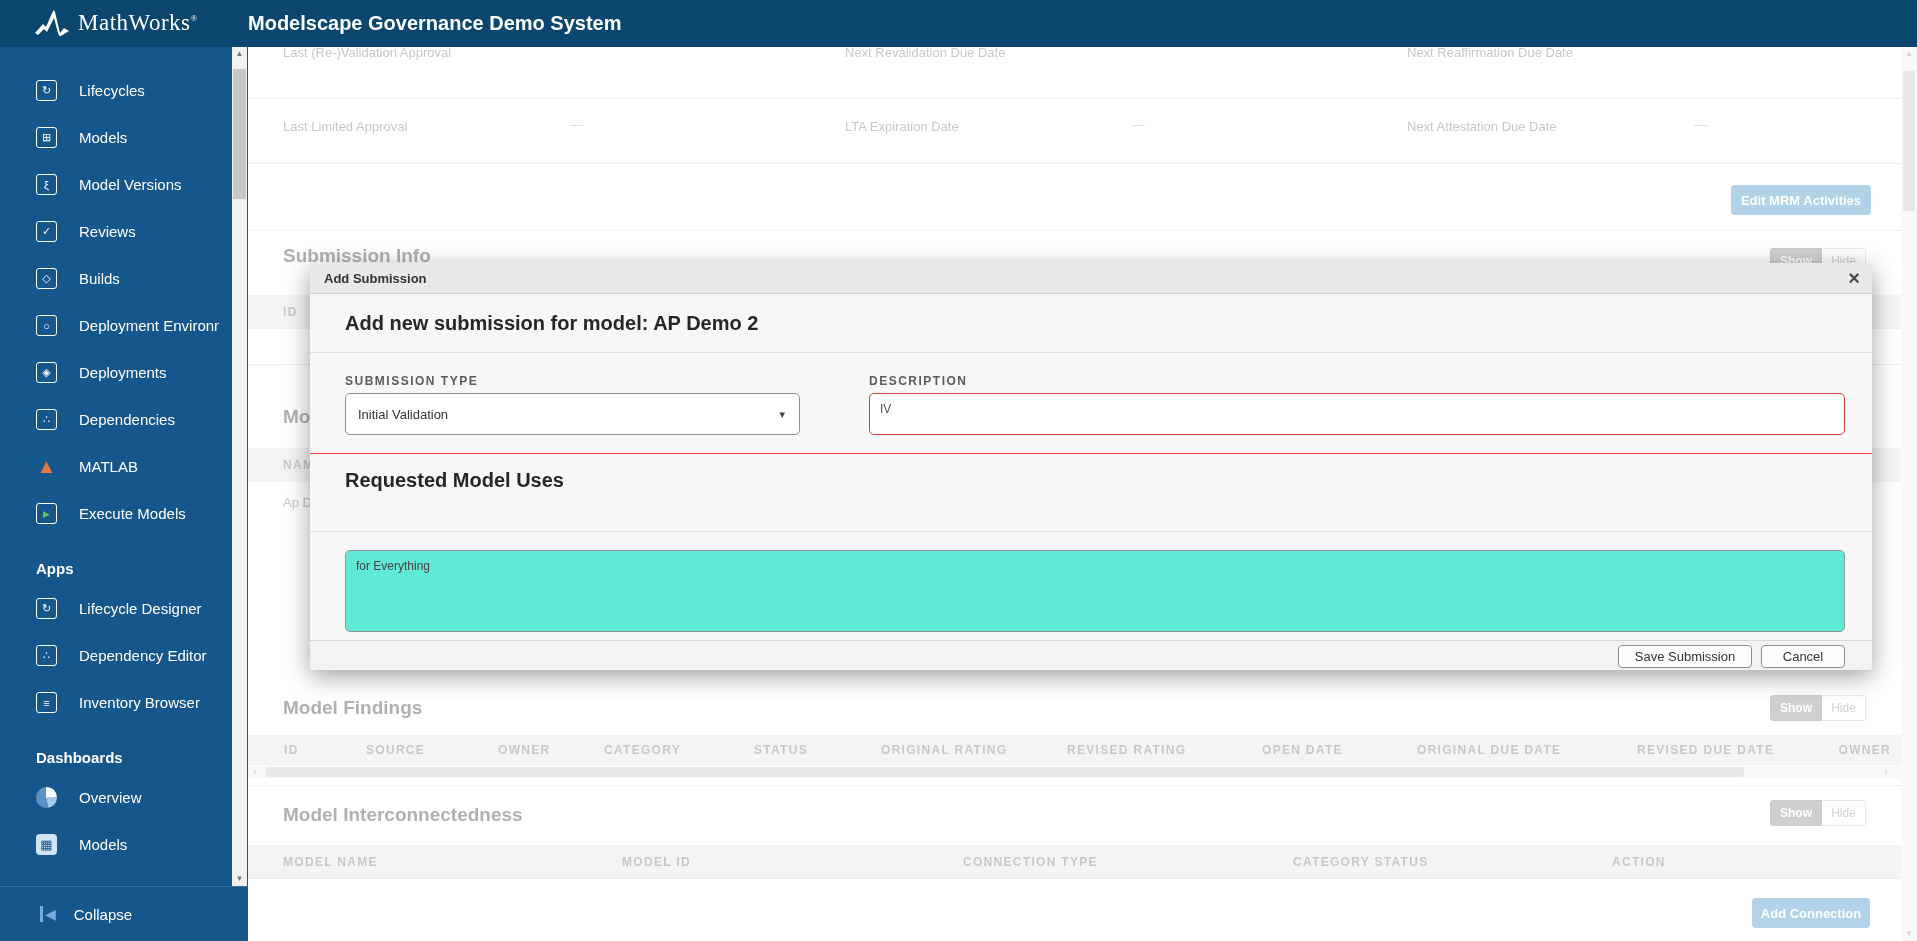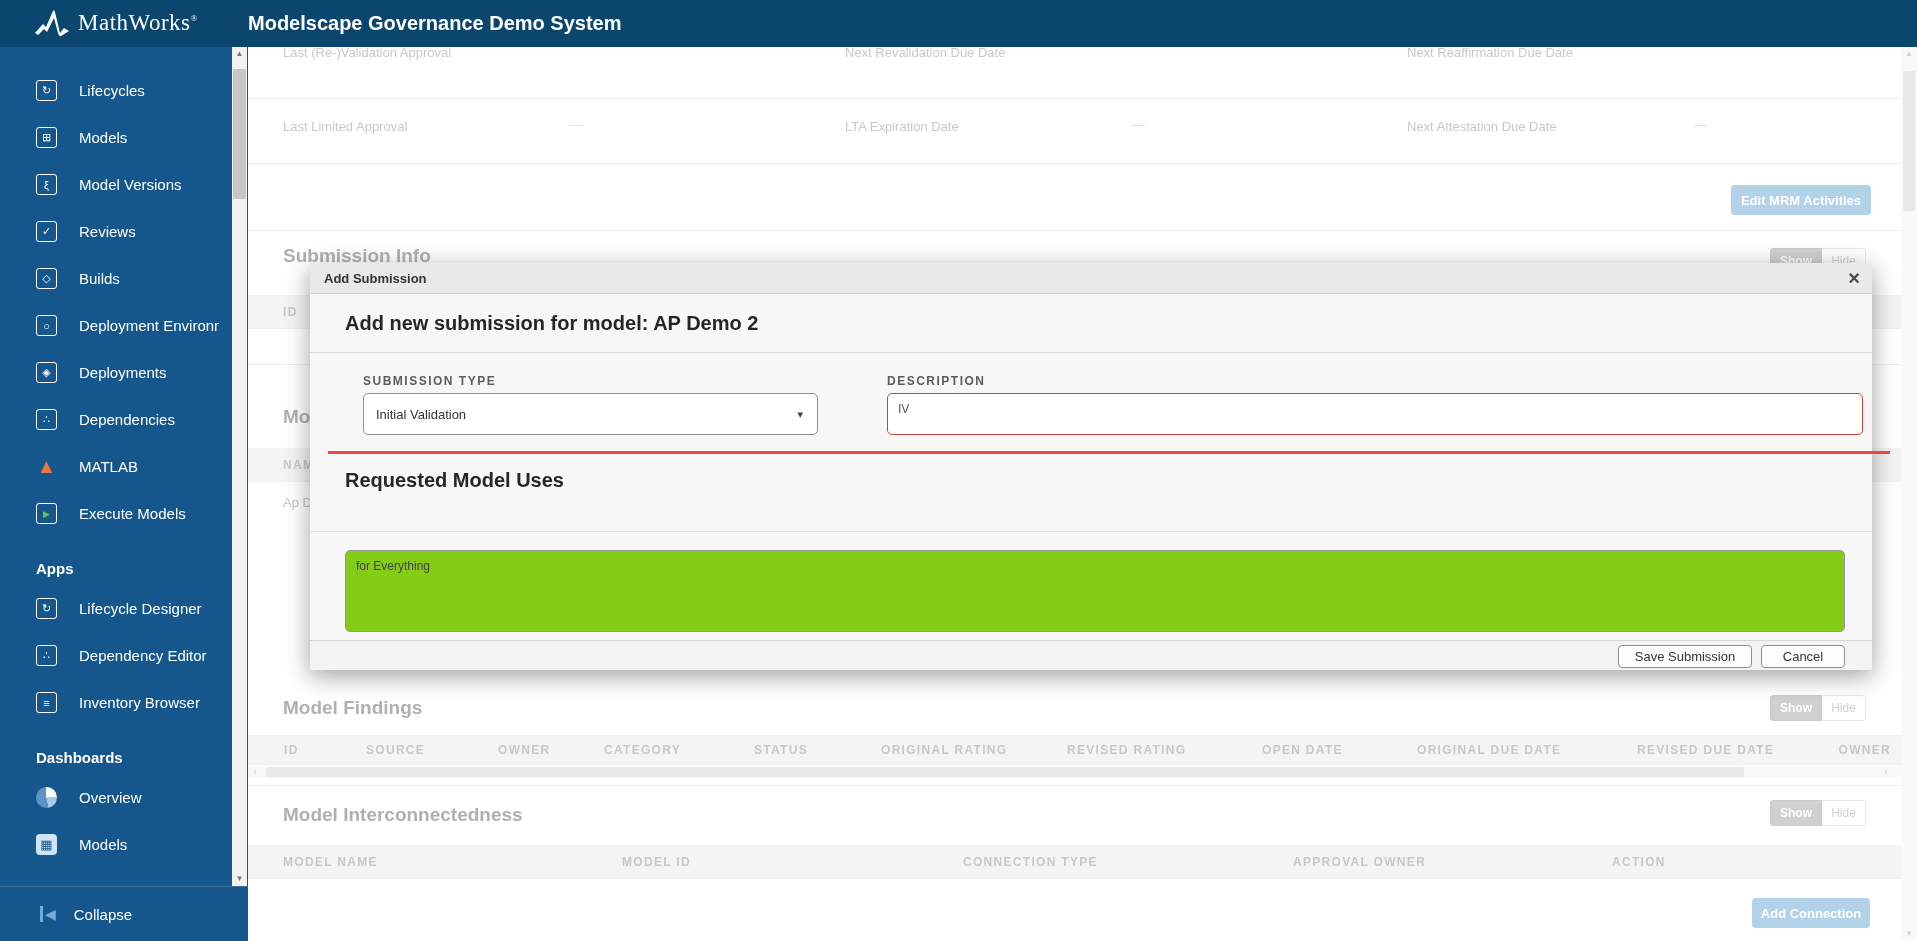--- a/index.html
+++ b/index.html
@@ -62,30 +62,30 @@
   .vscroll .thumb { position:absolute; left:2px; top:24px; width:12px; height:140px; background:#d5d5d5; }
   .main-overlay { position:absolute; inset:0; background:rgba(255,255,255,0.45); z-index:5; pointer-events:none; }
 
   
   .modal { position:absolute; left:310px; top:263px; width:1562px; height:407px; background:#f7f7f7; border-radius:3px; box-shadow:0 6px 24px rgba(0,0,0,0.38); z-index:30;padding-left:28px; }
   .modal-titlebar { position:absolute; left:0; top:0; width:100%; height:31px; background:#e9e9e9; border-bottom:1px solid #cfcfcf; border-radius:3px 3px 0 0; }
   .modal-title { position:absolute; left:14px; top:0; line-height:31px; font-size:13px; font-weight:bold; color:#333; }
   .modal-close { position:absolute; right:12px; top:2px; font-size:20px; font-weight:bold; color:#4a4a4a; cursor:pointer; line-height:27px; }
   .modal-headrow { position:absolute; left:0; top:31px; width:100%; height:59px; border-bottom:1px solid #ddd; }
   .modal-heading { position:absolute; left:35px; top:0; line-height:59px; font-size:20px; font-weight:bold; color:#262626; }
-  .modal-form { position:absolute; left:18px; top:90px; width:100%; height:101px; border-bottom:3px solid #ef4444; }
+  .modal-form { position:absolute; left:0; top:90px; width:100%; height:101px; border-bottom:1px solid #ef4444; }
   .field-label { position:absolute; top:21px; font-size:12px; font-weight:bold; color:#5c5c5c; letter-spacing:1.5px; }
   .select-box { position:absolute; left:35px; top:40px; width:455px; height:42px; background:#fff; border:1px solid #8f8f8f; border-radius:5px; display:flex; align-items:center; cursor:pointer; }
   .select-box .sel-text { font-size:13px; color:#333; margin-left:12px; }
   .select-box .caret { position:absolute; right:14px; font-size:11px; color:#444; }
   .text-input { position:absolute; left:559px; top:40px; width:976px; height:42px; background:#fff; border:1px solid #c9433c; border-radius:5px; font-size:12px; color:#555; padding:8px 10px; }
   .modal-uses { position:absolute; left:0; top:191px; width:100%; height:186px; }
   .uses-heading { position:absolute; left:35px; top:15px; font-size:20px; font-weight:bold; color:#262626; }
   .uses-border { position:absolute; left:0; top:77px; width:100%; height:1px; background:#e3e3e3; }
-  .textarea-box { position:absolute; left:35px; top:96px; width:1500px; height:82px; background:#84cc16; border:1px solid #979797; border-radius:5px; font-size:12px; color:#444; padding:8px 10px; }
+  .textarea-box { position:absolute; left:35px; top:96px; width:1500px; height:82px; background:#5eead4; border:1px solid #979797; border-radius:5px; font-size:12px; color:#444; padding:8px 10px; }
   .modal-footer { position:absolute; left:0; top:377px; width:100%; height:30px; border-top:1px solid #d6d6d6; background:#f3f3f3; border-radius:0 0 3px 3px; }
   .modal-btn { position:absolute; top:4px; height:23px; background:#fdfdfd; border:1px solid #8f8f8f; border-radius:4px; font-size:13px; color:#333; display:flex; align-items:center; justify-content:center; cursor:pointer; }
   .btn-save { left:1308px; width:134px; }
   .btn-cancel { left:1451px; width:84px; }
 </style>
 </head>
 <body>
 
 <div class="app">
 
@@ -289,21 +289,21 @@
     <div class="sec-heading" style="left:35px; top:757px">Model Interconnectedness</div>
     <div class="showhide" style="left:1522px; top:753px">
       <span class="show">Show</span>
       <span class="hide">Hide</span>
     </div>
     <div class="band-grid grid-interconnect" style="top:798px; height:34px;">
 
     <span class="th">MODEL NAME</span>
         <span class="th">MODEL ID</span>
         <span class="th">CONNECTION TYPE</span>
-        <span class="th">APPROVAL OWNER</span>
+        <span class="th">CATEGORY STATUS</span>
         <span class="th">ACTION</span>
       </div>
     <button class="blue-btn" style="left:1504px; top:851px; width:118px; height:30px;">Add Connection</button>
 
     <div class="vscroll">
       <div class="arrow" style="top:0">▲</div>
       <div class="thumb"></div>
       <div class="arrow" style="bottom:0">▼</div>
     </div>
 

